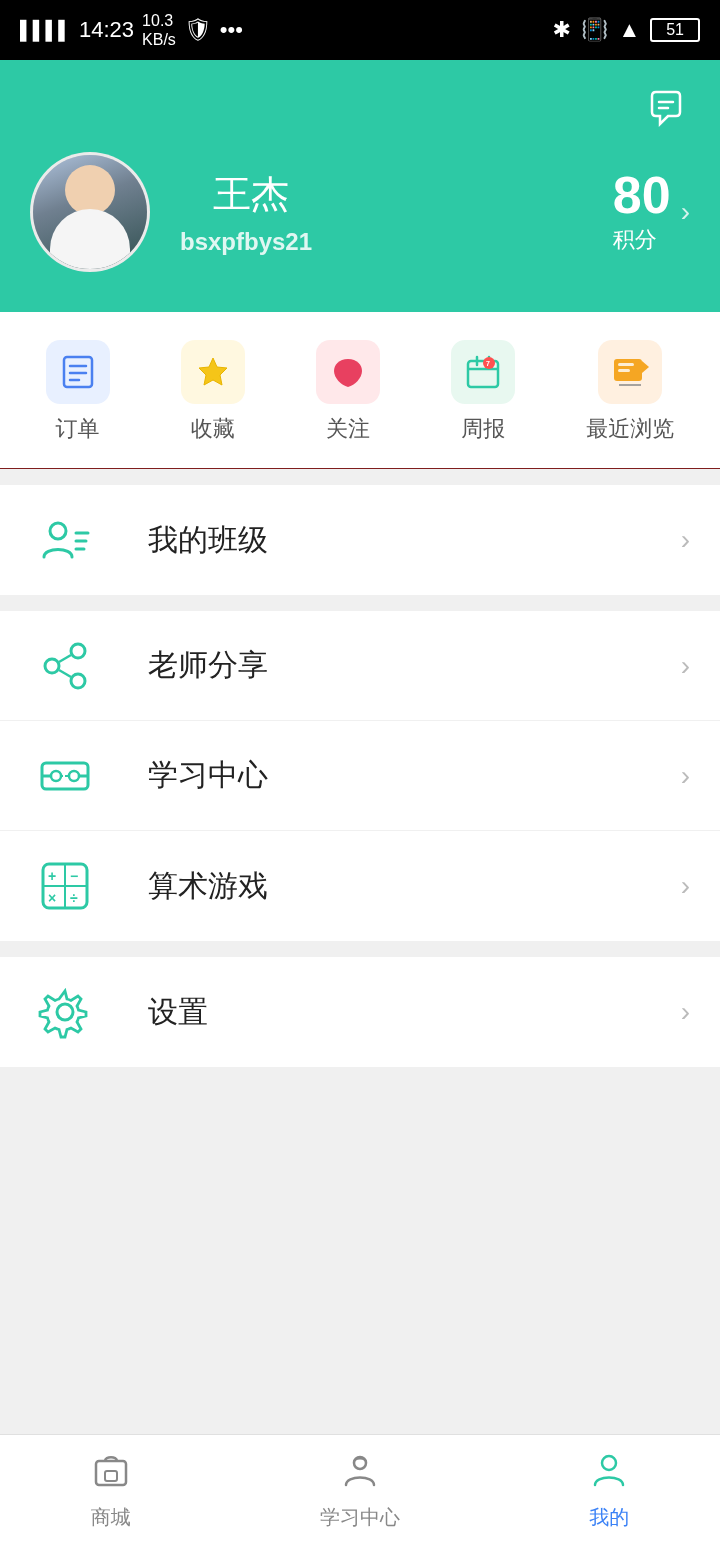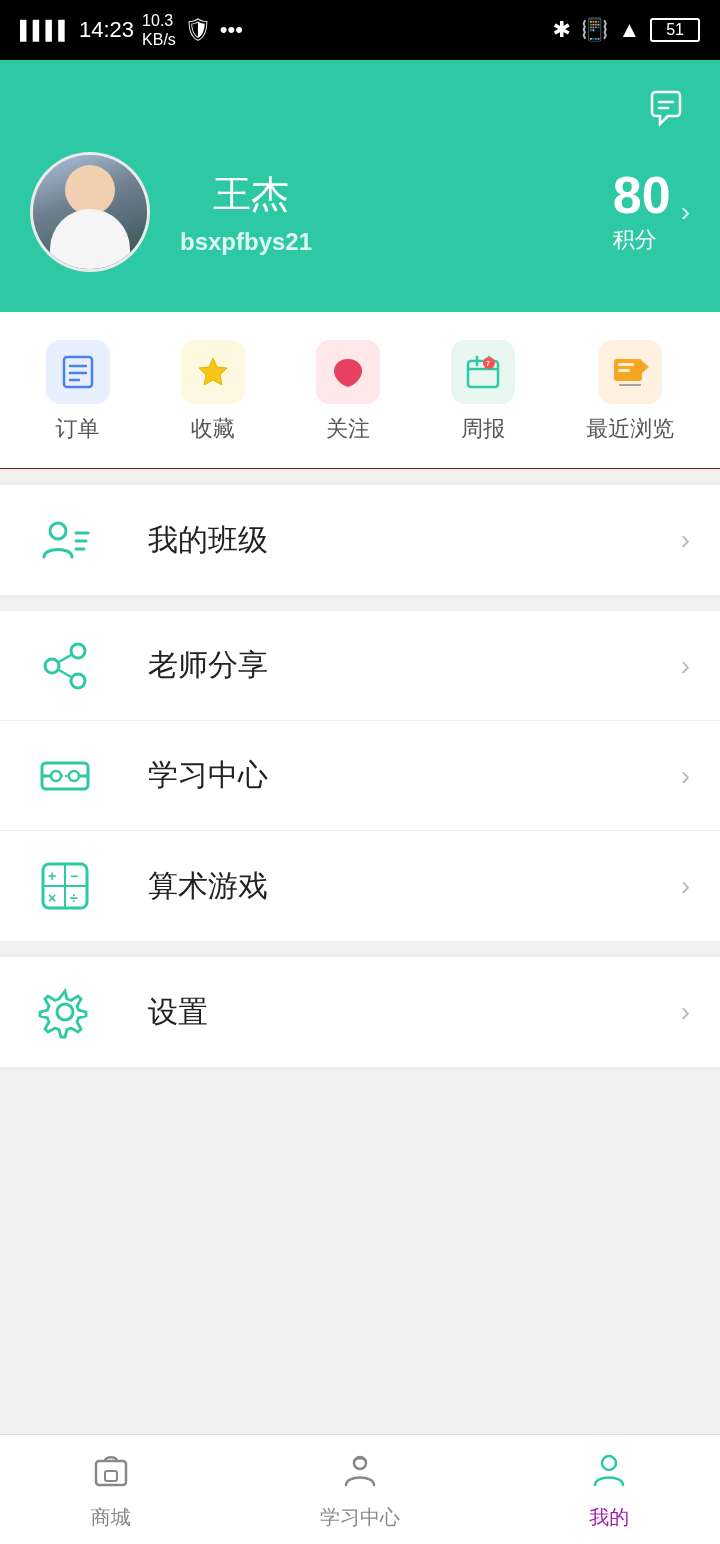--- a/index.html
+++ b/index.html
@@ -471,16 +471,16 @@
     <span class="nav-label">学习中心</span>
   </div>
 
   <div class="nav-item active">
     <div class="nav-icon">
       <svg width="40" height="40" viewBox="0 0 40 40" fill="none">
         <circle cx="20" cy="14" r="7" stroke="#2DC9A5" stroke-width="2.5" fill="none"></circle>
         <path d="M6 36 C6 26 34 26 34 36" stroke="#2DC9A5" stroke-width="2.5" fill="none" stroke-linecap="round"></path>
       </svg>
     </div>
-    <span class="nav-label" style="color:#a21caf;">我的</span>
+    <span class="nav-label" style="color:#3b82f6;">我的</span>
   </div>
 
 </div>
 
 </body></html>

